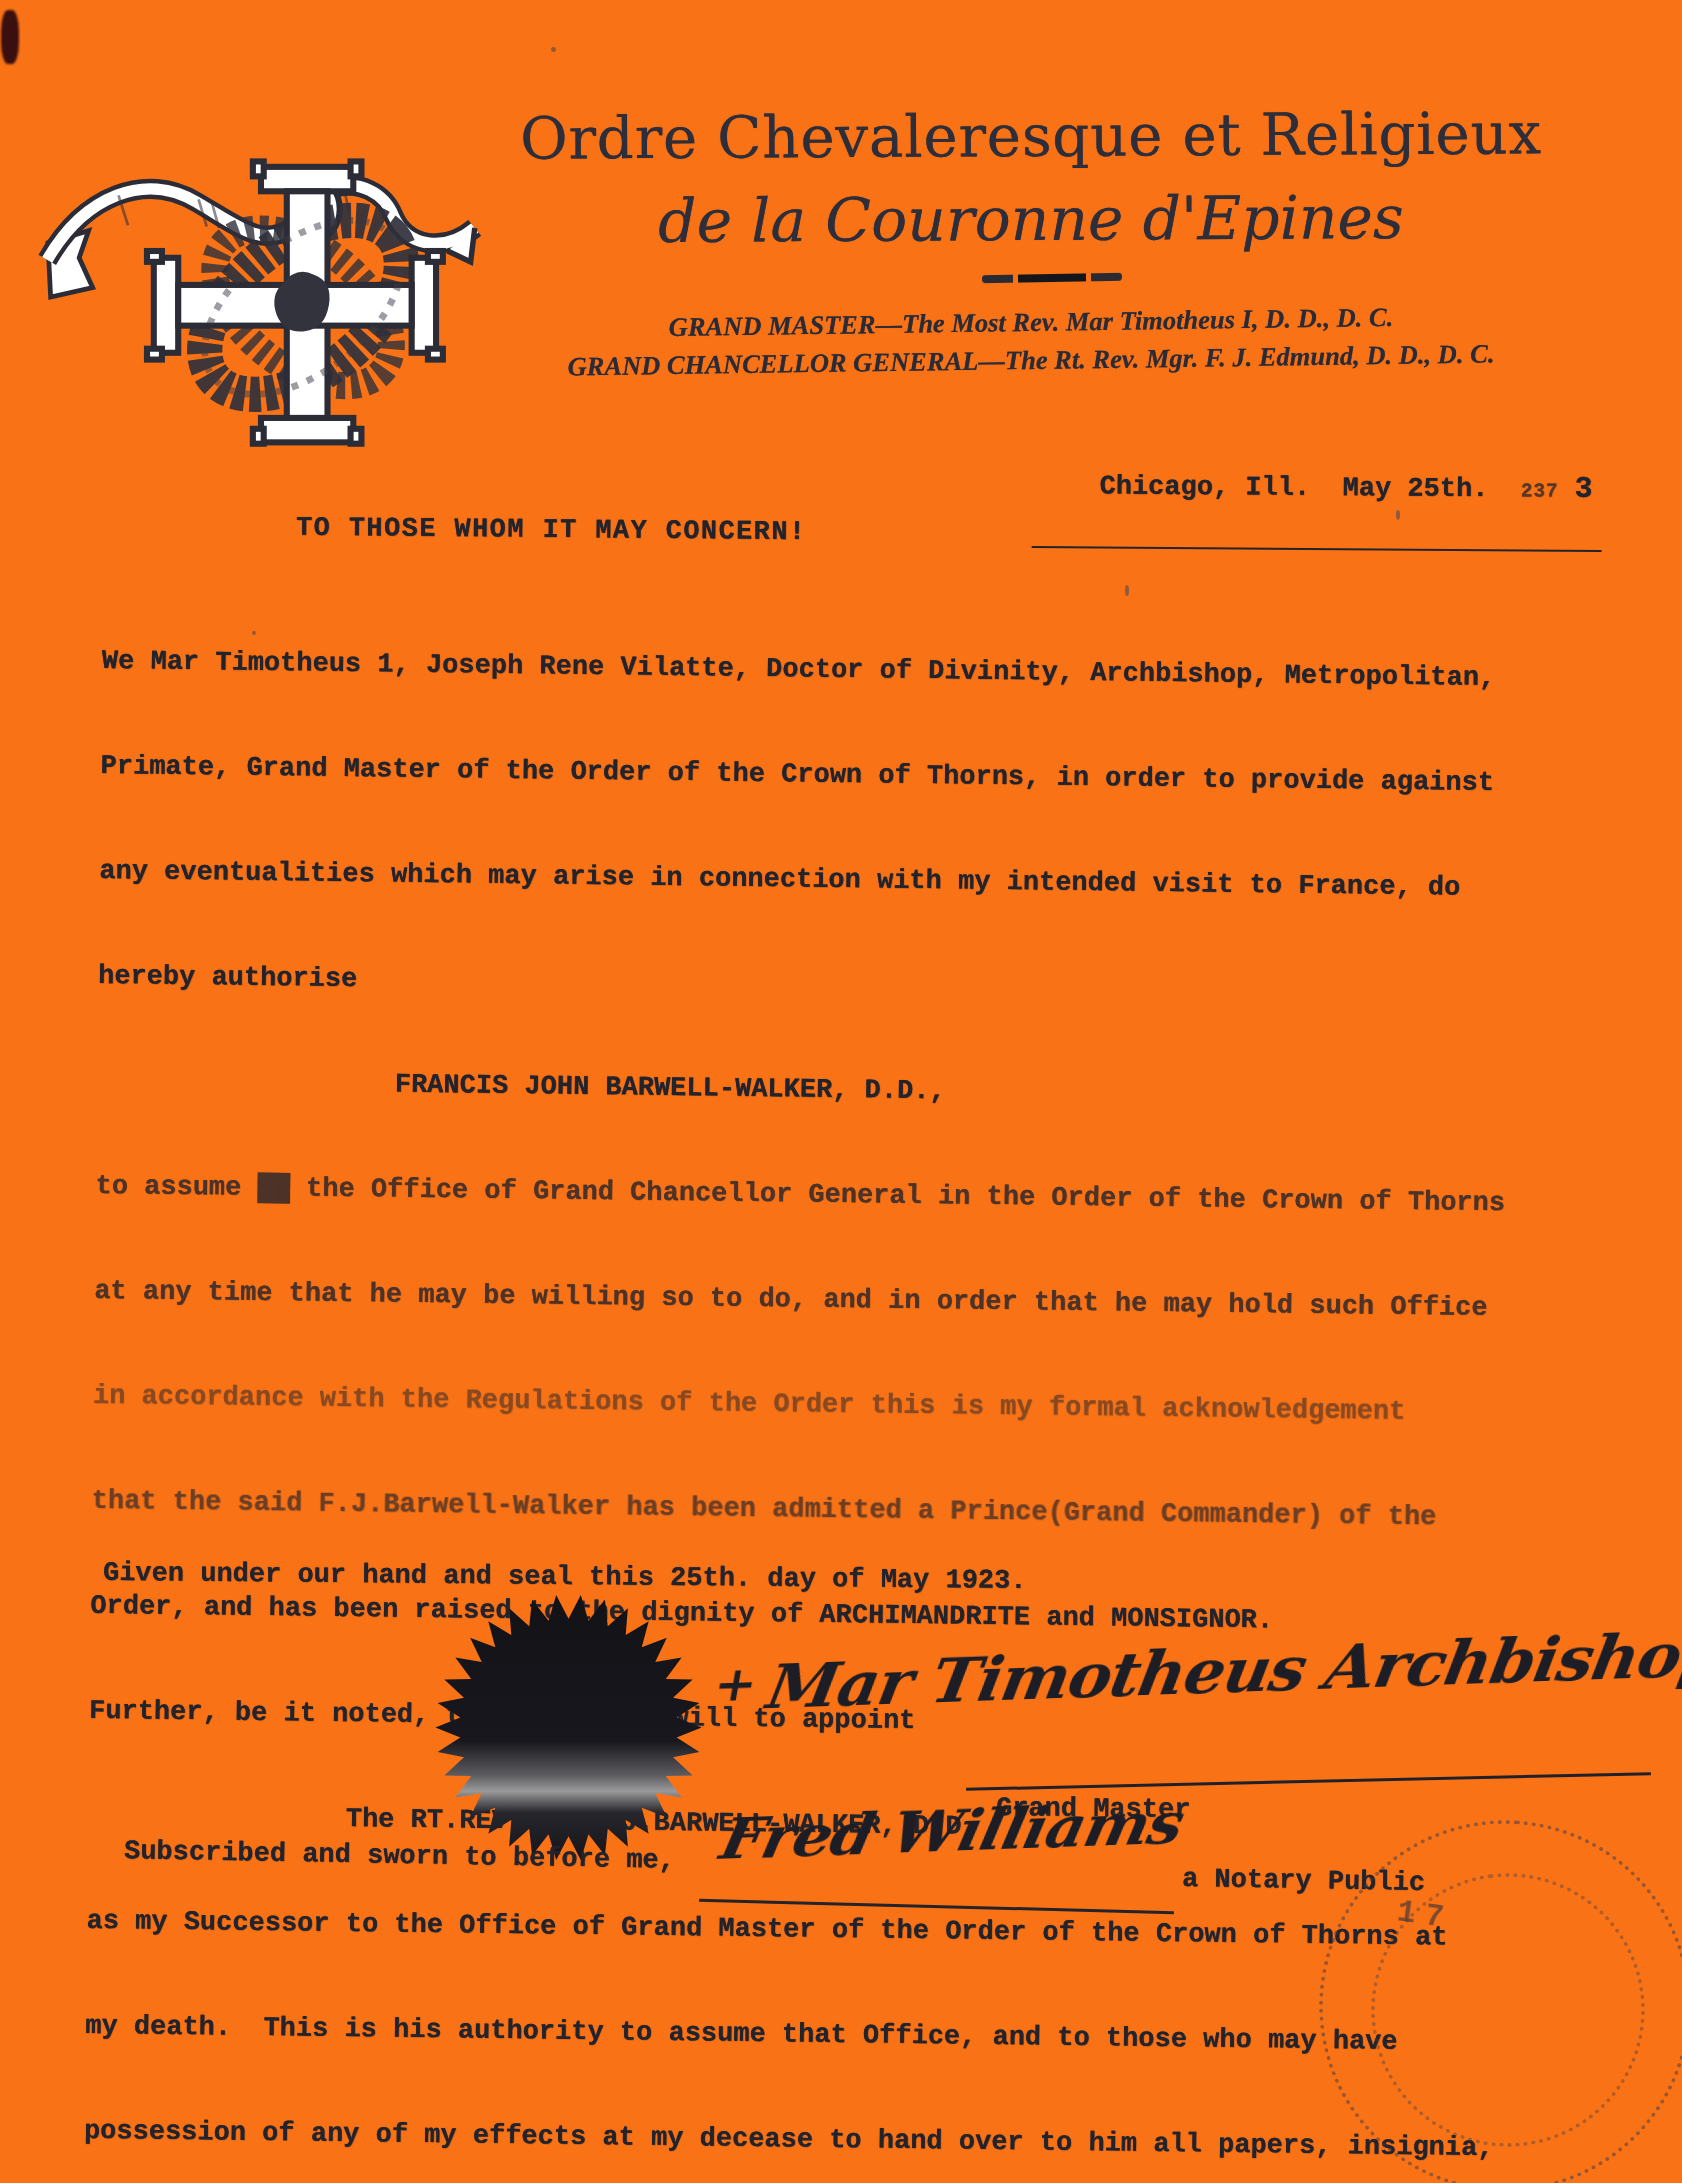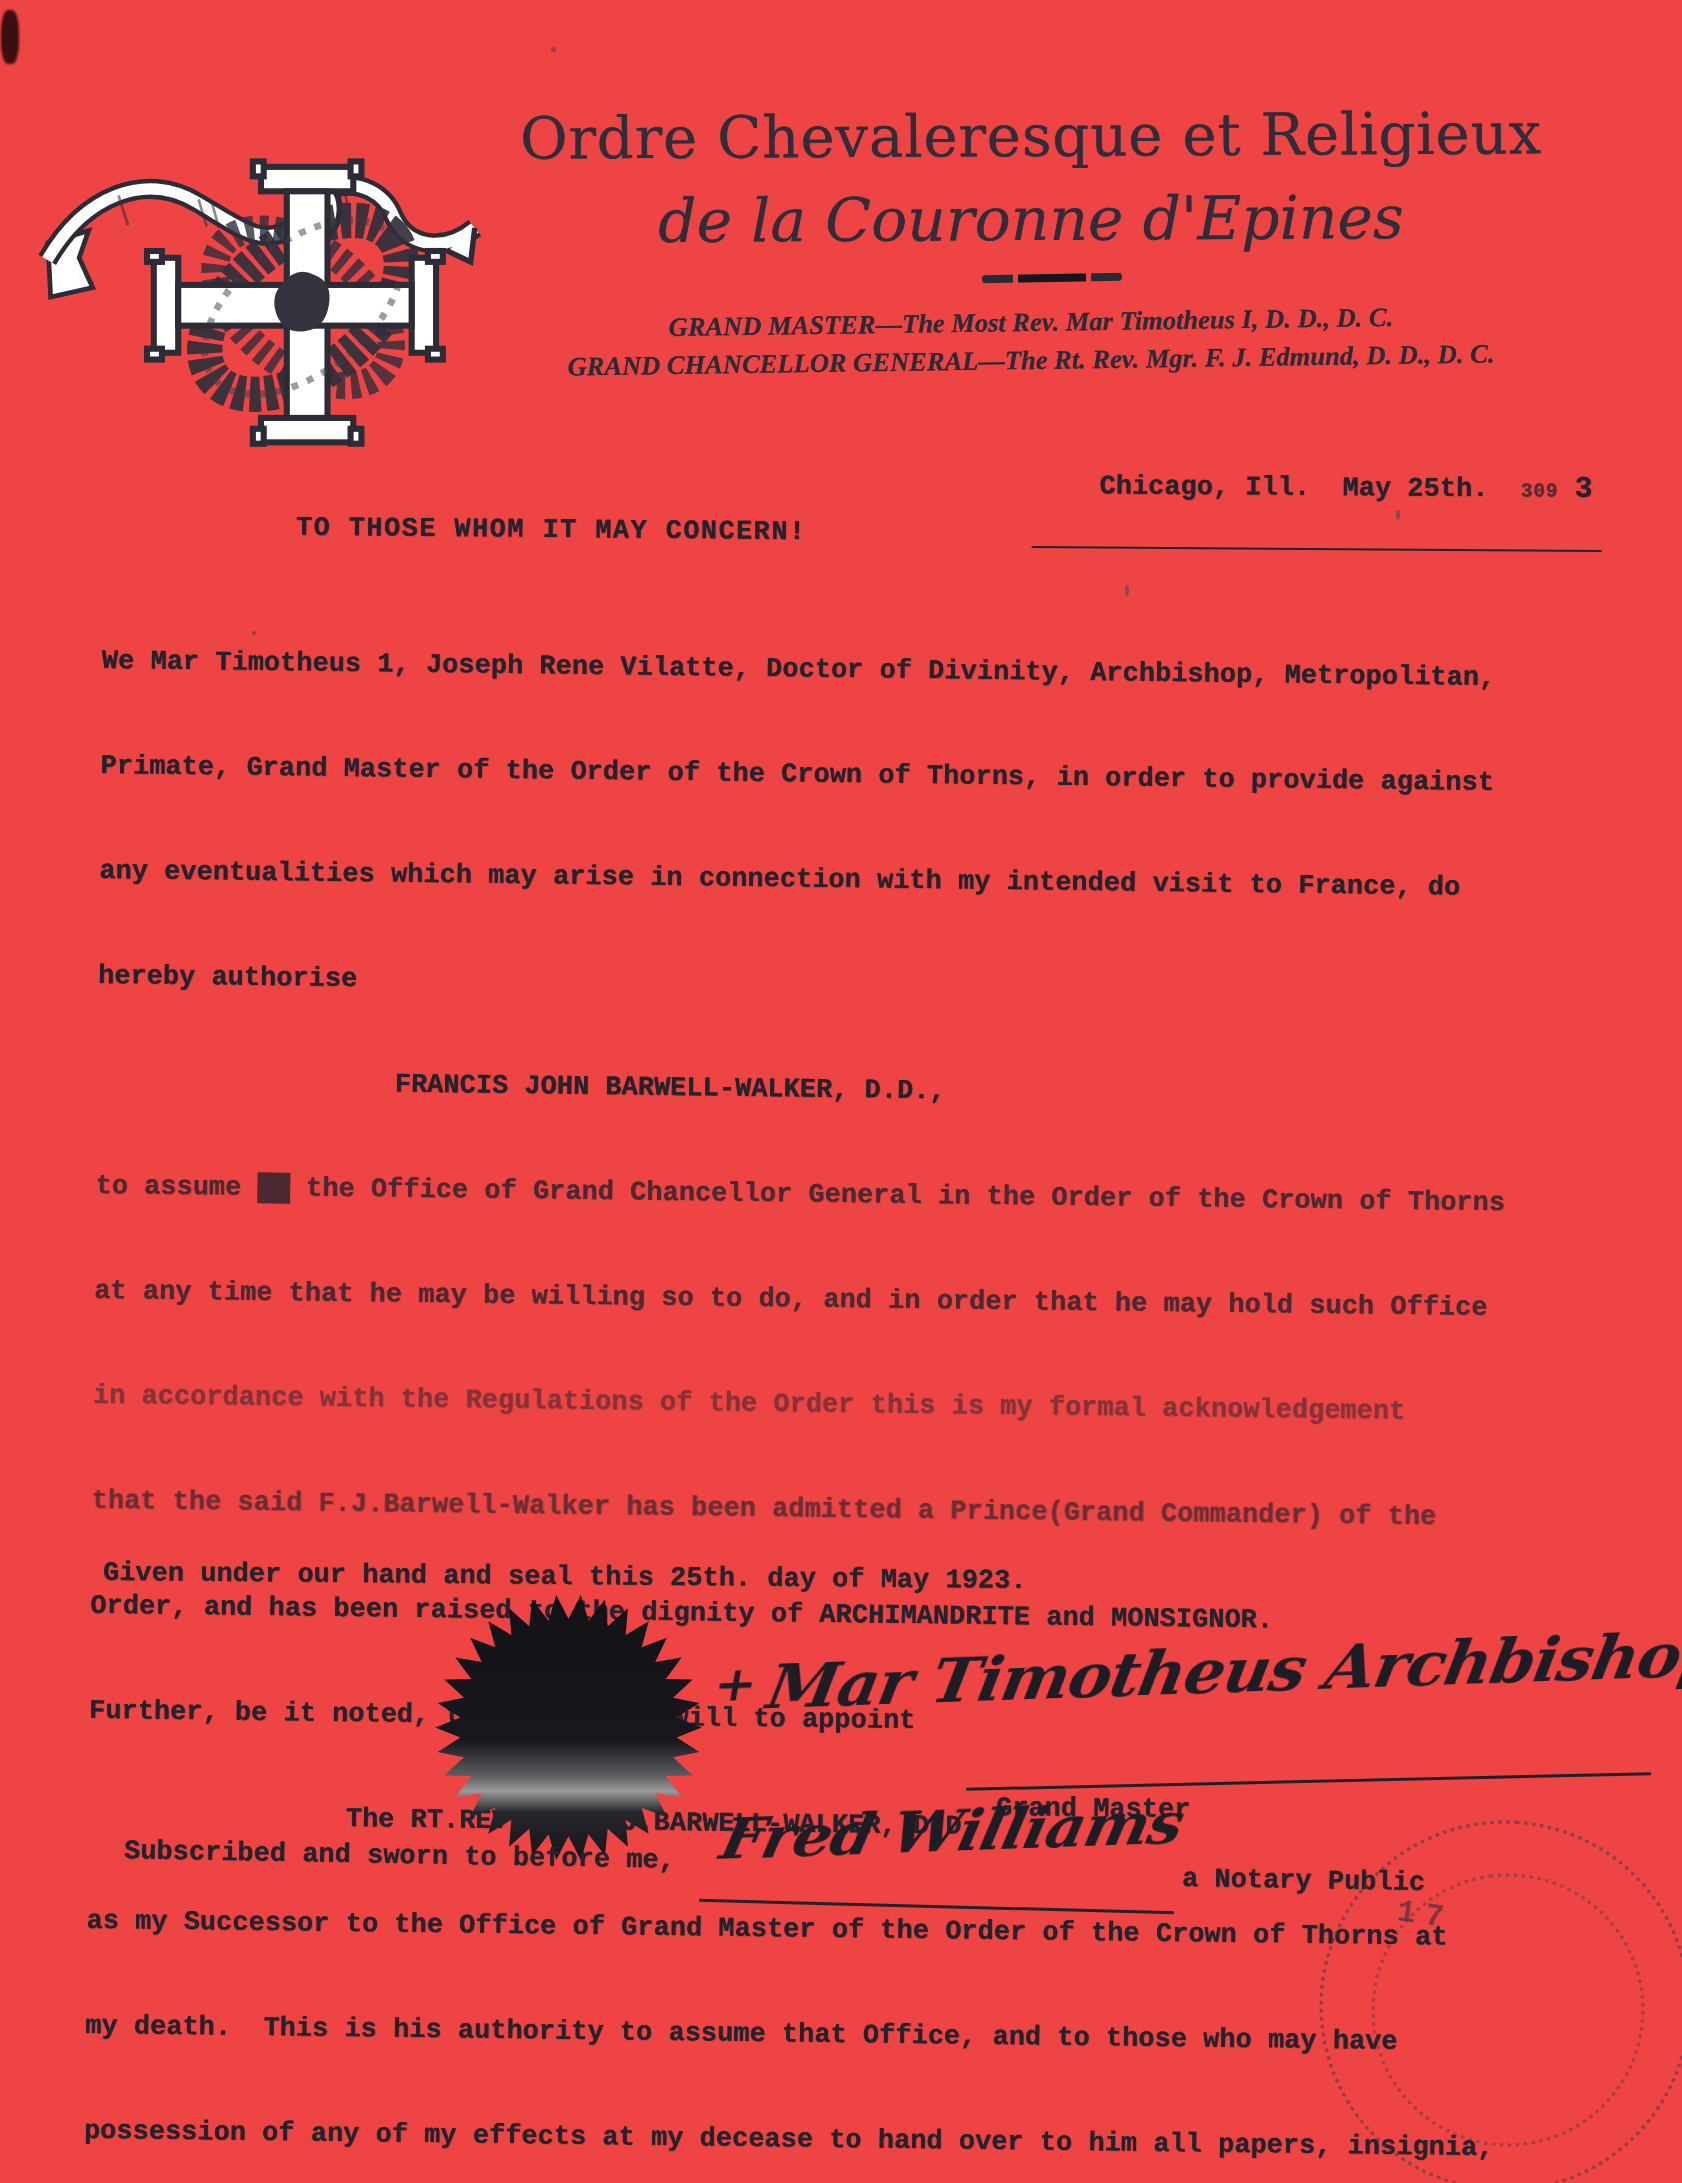--- a/index.html
+++ b/index.html
@@ -1,18 +1,18 @@
 <!DOCTYPE html>
 <html style="font-size:11px"><head>
 <meta charset="utf-8">
 <style>
   html,body{margin:0;padding:0;background:#e9e9e6;}
   .page{
     position:relative;width:1682px;height:2183px;margin:0 auto;
-    background:#ef4444;overflow:hidden;
+    background:#f97316;overflow:hidden;
     font-family:"Liberation Sans",sans-serif;color:#23232c;
   }
   
   .tw{
     font-family:"Liberation Mono","DejaVu Sans Mono",monospace;
     font-weight:700;font-size:27px;line-height:35px;color:#23232c;
     text-shadow:0 0 0.7px rgba(30,30,42,.85),0.7px 0.7px 0 rgba(30,30,42,.22);
     white-space:pre;
   }
   .abs{position:absolute;}
@@ -149,21 +149,21 @@
     </g>
   </svg>
 
   <div class="title-line title-1">Ordre Chevaleresque et Religieux</div>
   <div class="title-line title-2">de la Couronne d'Epines</div>
   <div class="divider"></div>
   <div class="officer-line officer-1">GRAND MASTER—The Most Rev. Mar Timotheus I, D. D., D. C.</div>
   <div class="officer-line officer-2">GRAND CHANCELLOR GENERAL—The Rt. Rev. Mgr. F. J. Edmund, D. D., D. C.</div>
 
   <div class="dateline tw">
-    <span>Chicago, Ill.  May 25th.</span><span>&nbsp;&nbsp;</span><span class="yr-pre">309</span><span>&nbsp;</span><span class="yr-typed">3</span>
+    <span>Chicago, Ill.  May 25th.</span><span>&nbsp;&nbsp;</span><span class="yr-pre">237</span><span>&nbsp;</span><span class="yr-typed">3</span>
   </div>
 
   <div class="abs tw salutation">TO THOSE WHOM IT MAY CONCERN!</div>
 
   <div class="body-block tw">
     <div class="ln">We Mar Timotheus 1, Joseph Rene Vilatte, Doctor of Divinity, Archbishop, Metropolitan,</div>
     <div class="ln">Primate, Grand Master of the Order of the Crown of Thorns, in order to provide against</div>
     <div class="ln">any eventualities which may arise in connection with my intended visit to France, do</div>
     <div class="ln">hereby authorise</div>
     <div class="ln ind1">FRANCIS JOHN BARWELL-WALKER, D.D.,</div>

